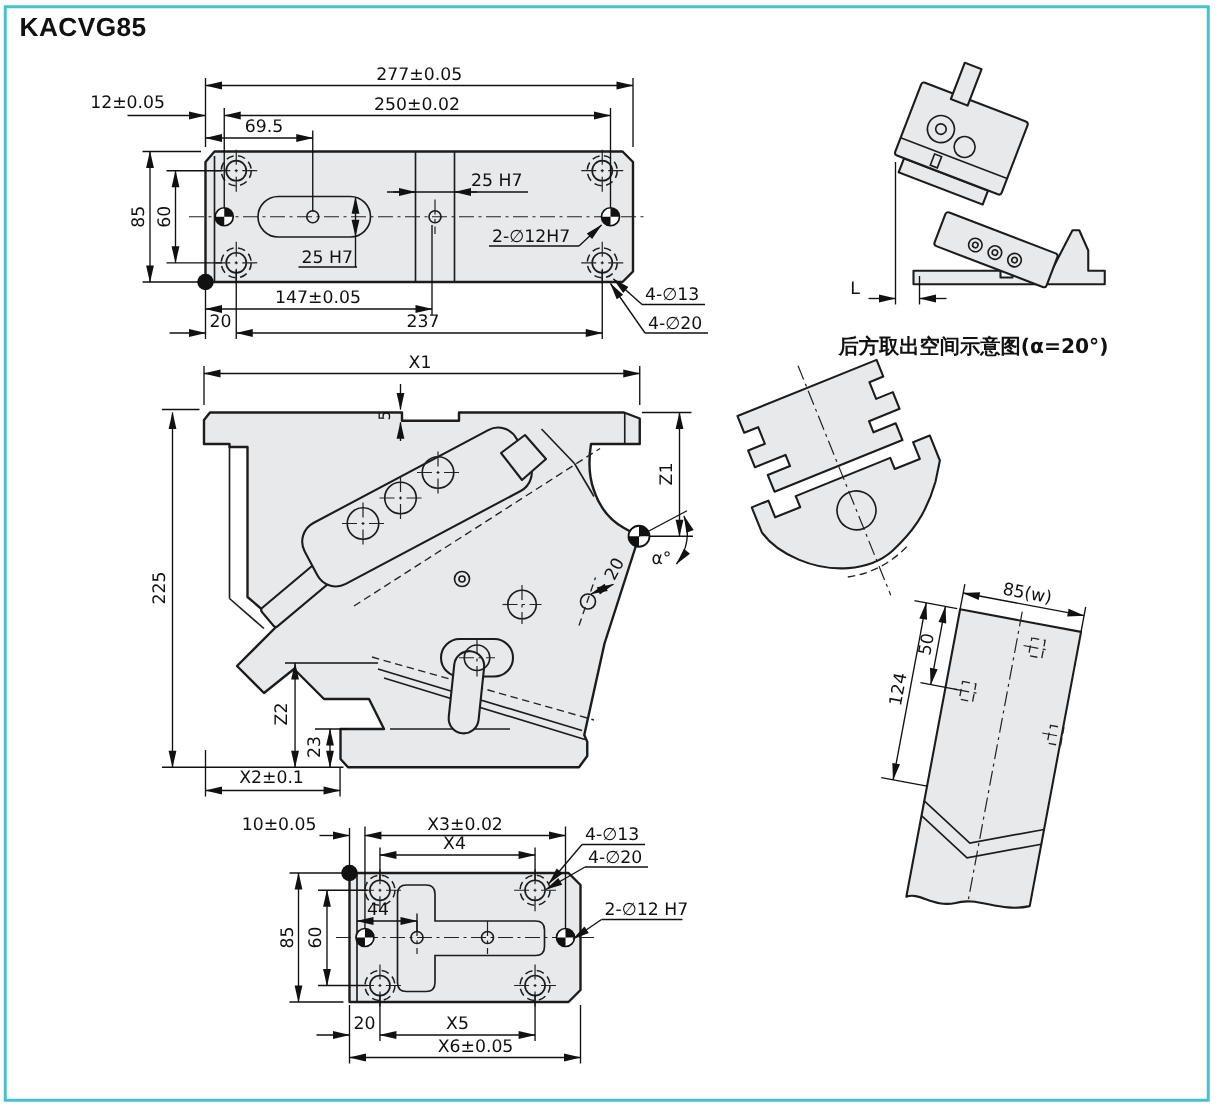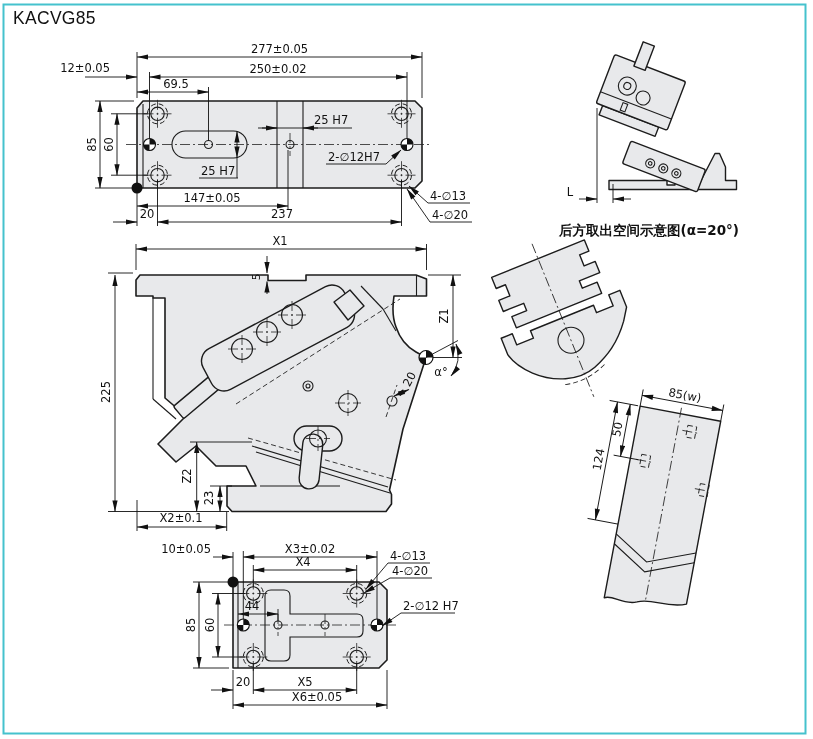--- a/index.html
+++ b/index.html
@@ -1,18 +1,18 @@
 <!DOCTYPE html>
 <html><head>
 <meta charset="utf-8">
 <style>
   html,body{margin:0;padding:0;background:#fff;}
   #stage{position:relative;width:813px;height:739px;background:#fff;overflow:hidden;
          font-family:"DejaVu Sans","Liberation Sans",sans-serif;}
-  #title{position:absolute;left:13px;top:8px;font-size:17.5px;font-weight:normal;color:#111;
+  #title{position:absolute;left:13px;top:8px;font-size:17.5px;font-weight:bold;color:#111;
          font-family:"Liberation Sans","DejaVu Sans",sans-serif;letter-spacing:.3px;}
   svg{position:absolute;left:0;top:0;}
   .body{fill:#e8e9eb;stroke:#1c1c1c;stroke-width:1.6;stroke-linejoin:round;}
   .part{fill:#e8e9eb;stroke:#1c1c1c;stroke-width:1.4;stroke-linejoin:round;}
   .thin{fill:none;stroke:#1c1c1c;stroke-width:1.1;}
   .dim{fill:none;stroke:#111;stroke-width:.9;}
   .cl{fill:none;stroke:#222;stroke-width:.8;stroke-dasharray:10 3 2 3;}
   .hid{fill:none;stroke:#222;stroke-width:.9;stroke-dasharray:5 3;}
   .dash{fill:none;stroke:#1c1c1c;stroke-width:1;stroke-dasharray:5 3;}
   text.d{font:11.5px "DejaVu Sans","Liberation Sans",sans-serif;fill:#111;}

